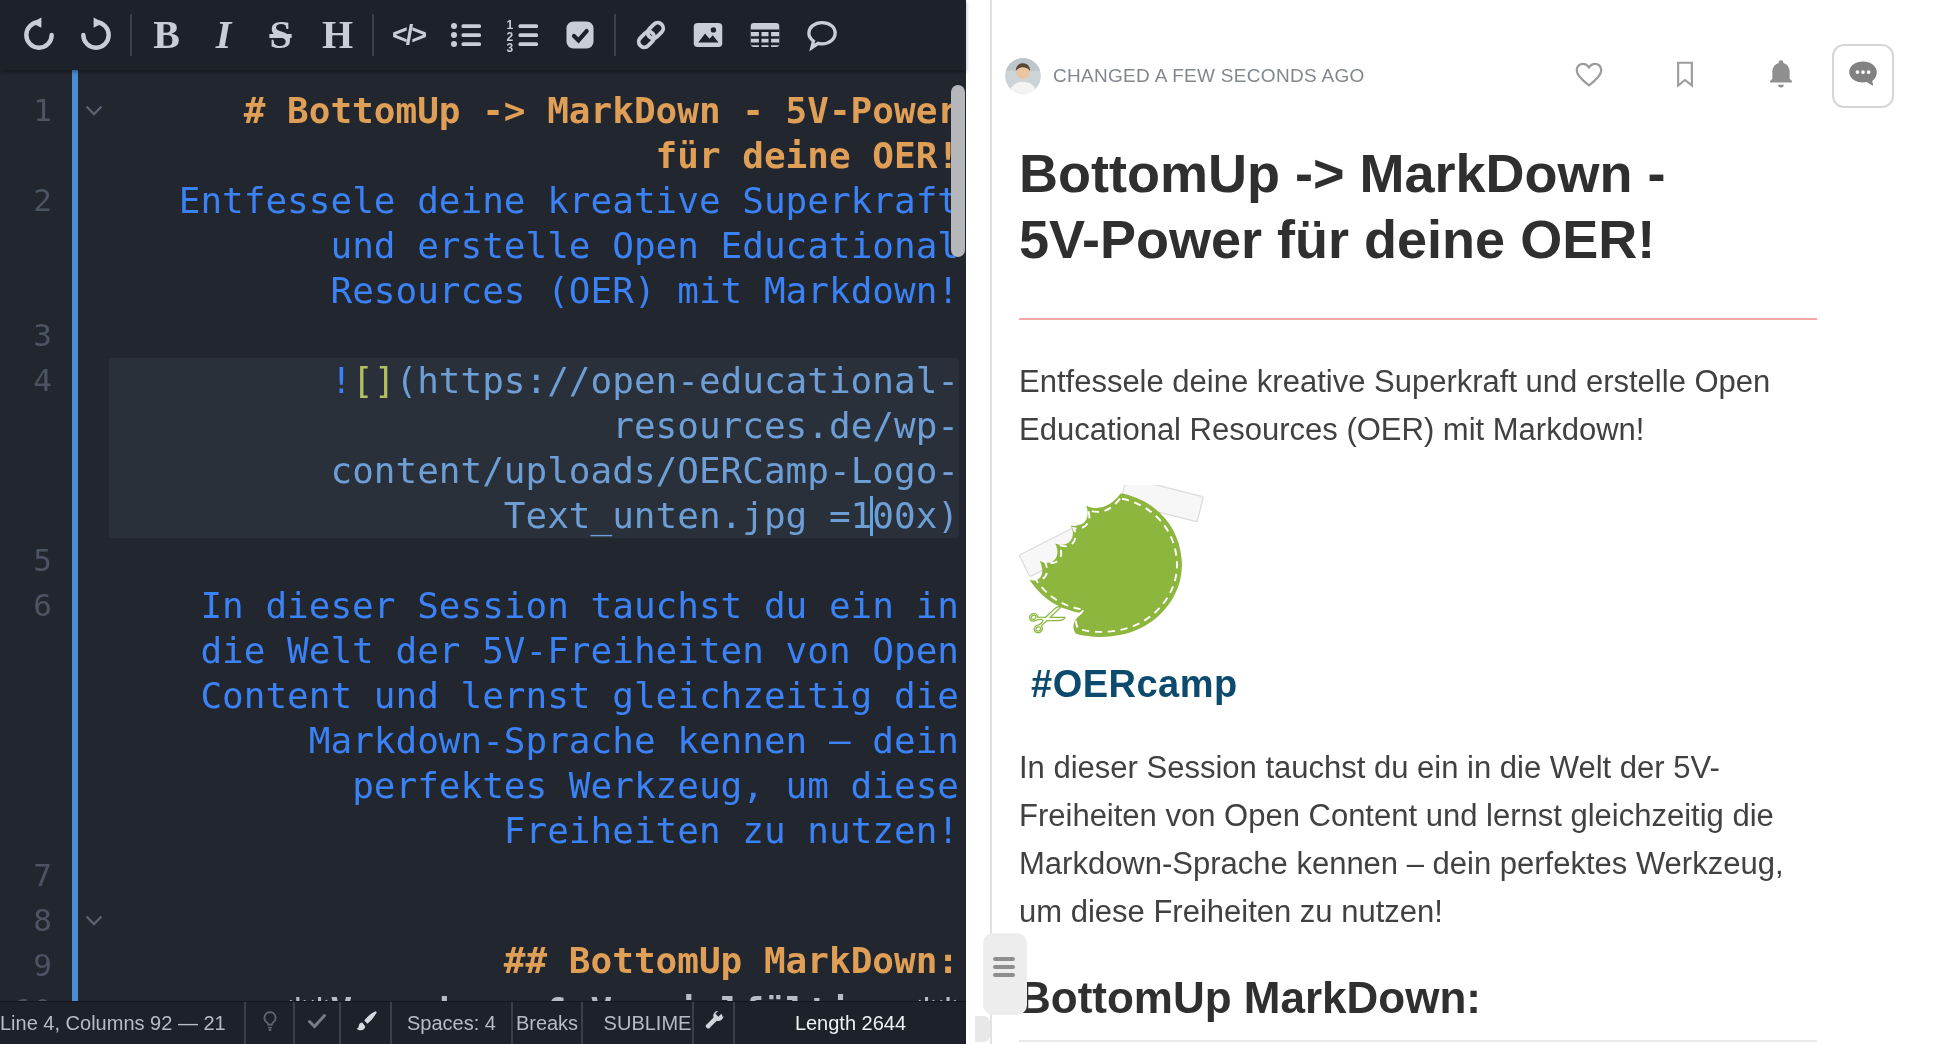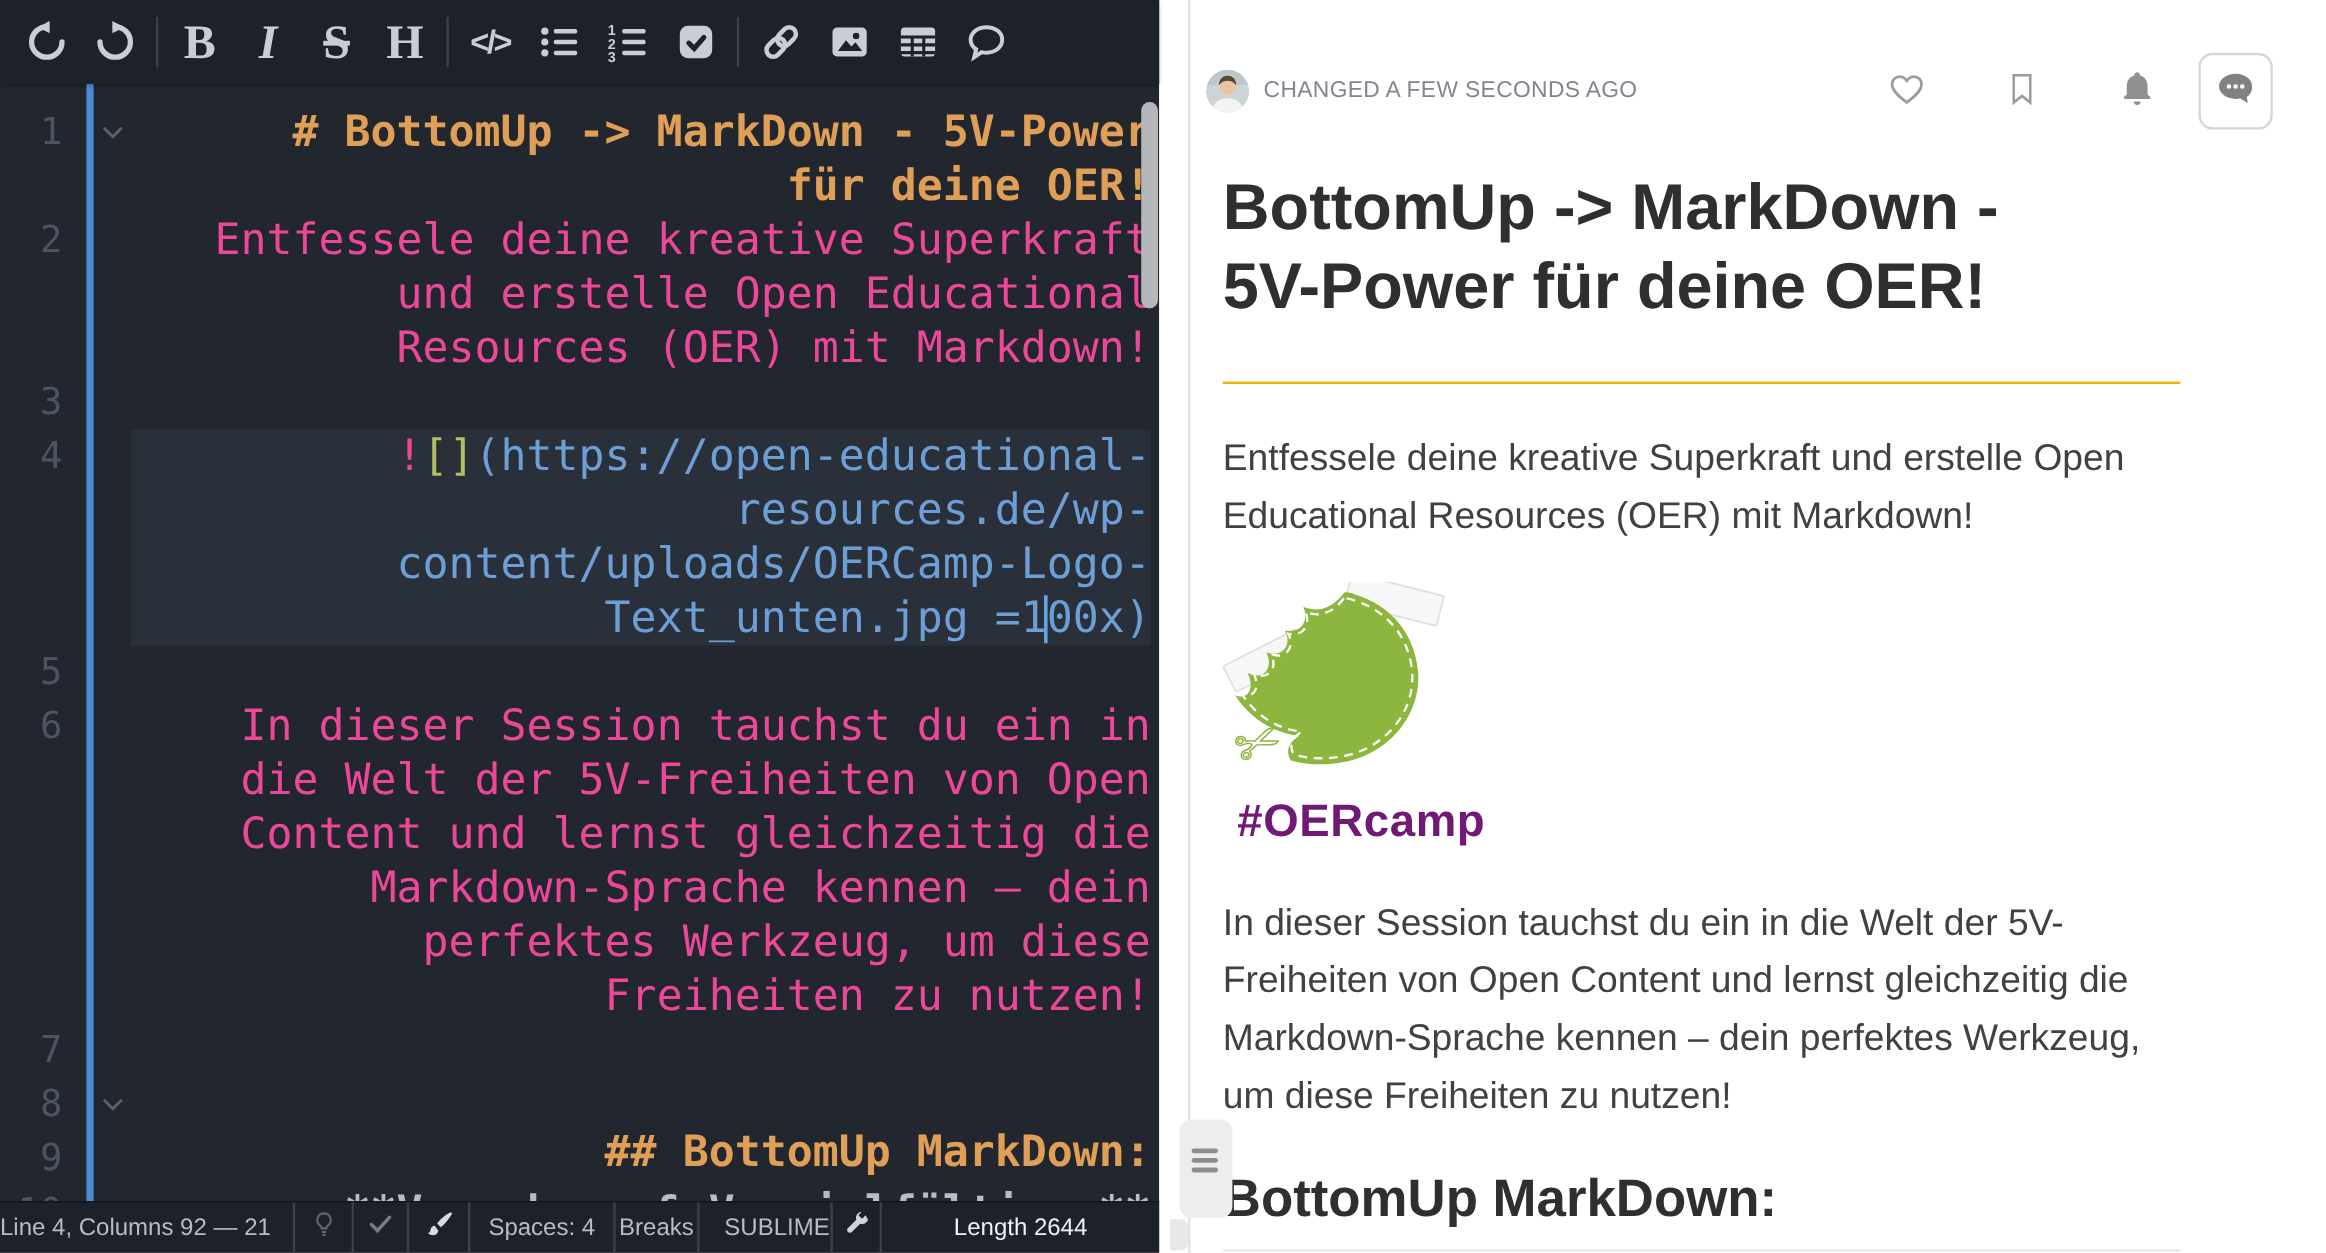--- a/index.html
+++ b/index.html
@@ -24,21 +24,21 @@
   .gutter{position:absolute;left:0;top:0;width:72px;height:100%;border-right:6px solid #4a8dd2;}
   .linenum{position:absolute;right:20px;height:45px;line-height:45px;
            font-family:"DejaVu Sans Mono",monospace;font-size:31px;color:#4c5464;}
   .foldcol{position:absolute;left:78px;top:0;width:31px;height:100%;}
   .fold{position:absolute;left:4px;width:24px;height:45px;display:flex;align-items:center;justify-content:center;}
   .code-area{position:absolute;left:109px;top:0;width:850px;height:100%;text-align:right;}
   .code-row{position:absolute;left:0;width:100%;height:45px;line-height:45px;white-space:pre;
             font-family:"DejaVu Sans Mono",monospace;font-size:36px;padding-left:6px;box-sizing:border-box;}
   .code-row.active{background:#2a3039;}
   .tk-heading{color:#df9f56;font-weight:bold;}
-  .tk-body{color:#ec4899;}
+  .tk-body{color:#3b82f6;}
   .tk-url{color:#6d9ed6;}
   .tk-bracket{color:#b2c15f;}
   .tk-bold{color:#b6bdc7;font-weight:bold;}
   .caret{display:inline-block;width:3px;height:40px;background:#62a5e2;vertical-align:bottom;margin:0 -1px 2px -2px;}
   .ed-scrollthumb{position:absolute;right:1px;top:15px;width:14px;height:172px;border-radius:7px;
                   background:#b5b7ba;z-index:6;}
 
   .ed-status{height:42px;background:#1d2129;border-top:1px solid #12151b;display:flex;align-items:stretch;
              flex:0 0 auto;color:#b6bcc6;font-size:20px;z-index:7;}
   .st-cell{display:flex;align-items:center;justify-content:center;border-right:2px solid #394049;
@@ -58,24 +58,24 @@
   .avatar{width:36px;height:36px;border-radius:50%;overflow:hidden;flex:0 0 auto;}
   .changed{margin-left:12px;color:#82878f;font-size:19px;letter-spacing:.3px;}
   .pv-actions{margin-left:auto;display:flex;align-items:center;}
   .pv-icon{width:34px;height:34px;margin-right:62px;display:flex;align-items:center;justify-content:center;cursor:pointer;}
   .pv-icon.bell{margin-right:34px;}
   .comment-btn{width:58px;height:60px;border:2px solid #d6d6d6;border-radius:12px;margin-right:44px;
                display:flex;align-items:center;justify-content:center;cursor:pointer;background:#fff;}
 
   .pv-content{margin-left:27px;width:798px;color:#414141;}
   .pv-title{margin-top:32px;font-size:54px;line-height:66px;font-weight:bold;color:#2f2f2f;
-            padding-bottom:46px;border-bottom:2px solid #eab308;}
+            padding-bottom:46px;border-bottom:2px solid #fca5a5;}
   .pv-p{margin-top:38px;font-size:31px;line-height:48px;color:#414141;}
   .pv-logo{margin-top:24px;width:200px;}
-  .logo-caption{font-size:38px;font-weight:bold;color:#701a75;margin:2px 0 0 12px;letter-spacing:.5px;}
+  .logo-caption{font-size:38px;font-weight:bold;color:#0c4a6e;margin:2px 0 0 12px;letter-spacing:.5px;}
   .pv-h2{margin-top:34px;font-size:44px;line-height:56px;font-weight:bold;color:#2f2f2f;
          padding-bottom:14px;border-bottom:2px solid #e9e9e9;}
 
   .toc-handle{position:absolute;left:983px;top:933px;width:44px;height:82px;background:#ededee;
               border-radius:10px;z-index:9;cursor:pointer;}
   .toc-handle .bars{position:absolute;left:10px;top:24px;width:22px;}
   .toc-handle .bars div{height:4px;background:#8e8e8e;border-radius:2px;margin-bottom:4px;}
   .toc-sliver{position:absolute;left:975px;top:1016px;width:15px;height:26px;background:#e8e8e8;
               border-radius:0 6px 6px 0;z-index:8;cursor:pointer;}
 </style>

